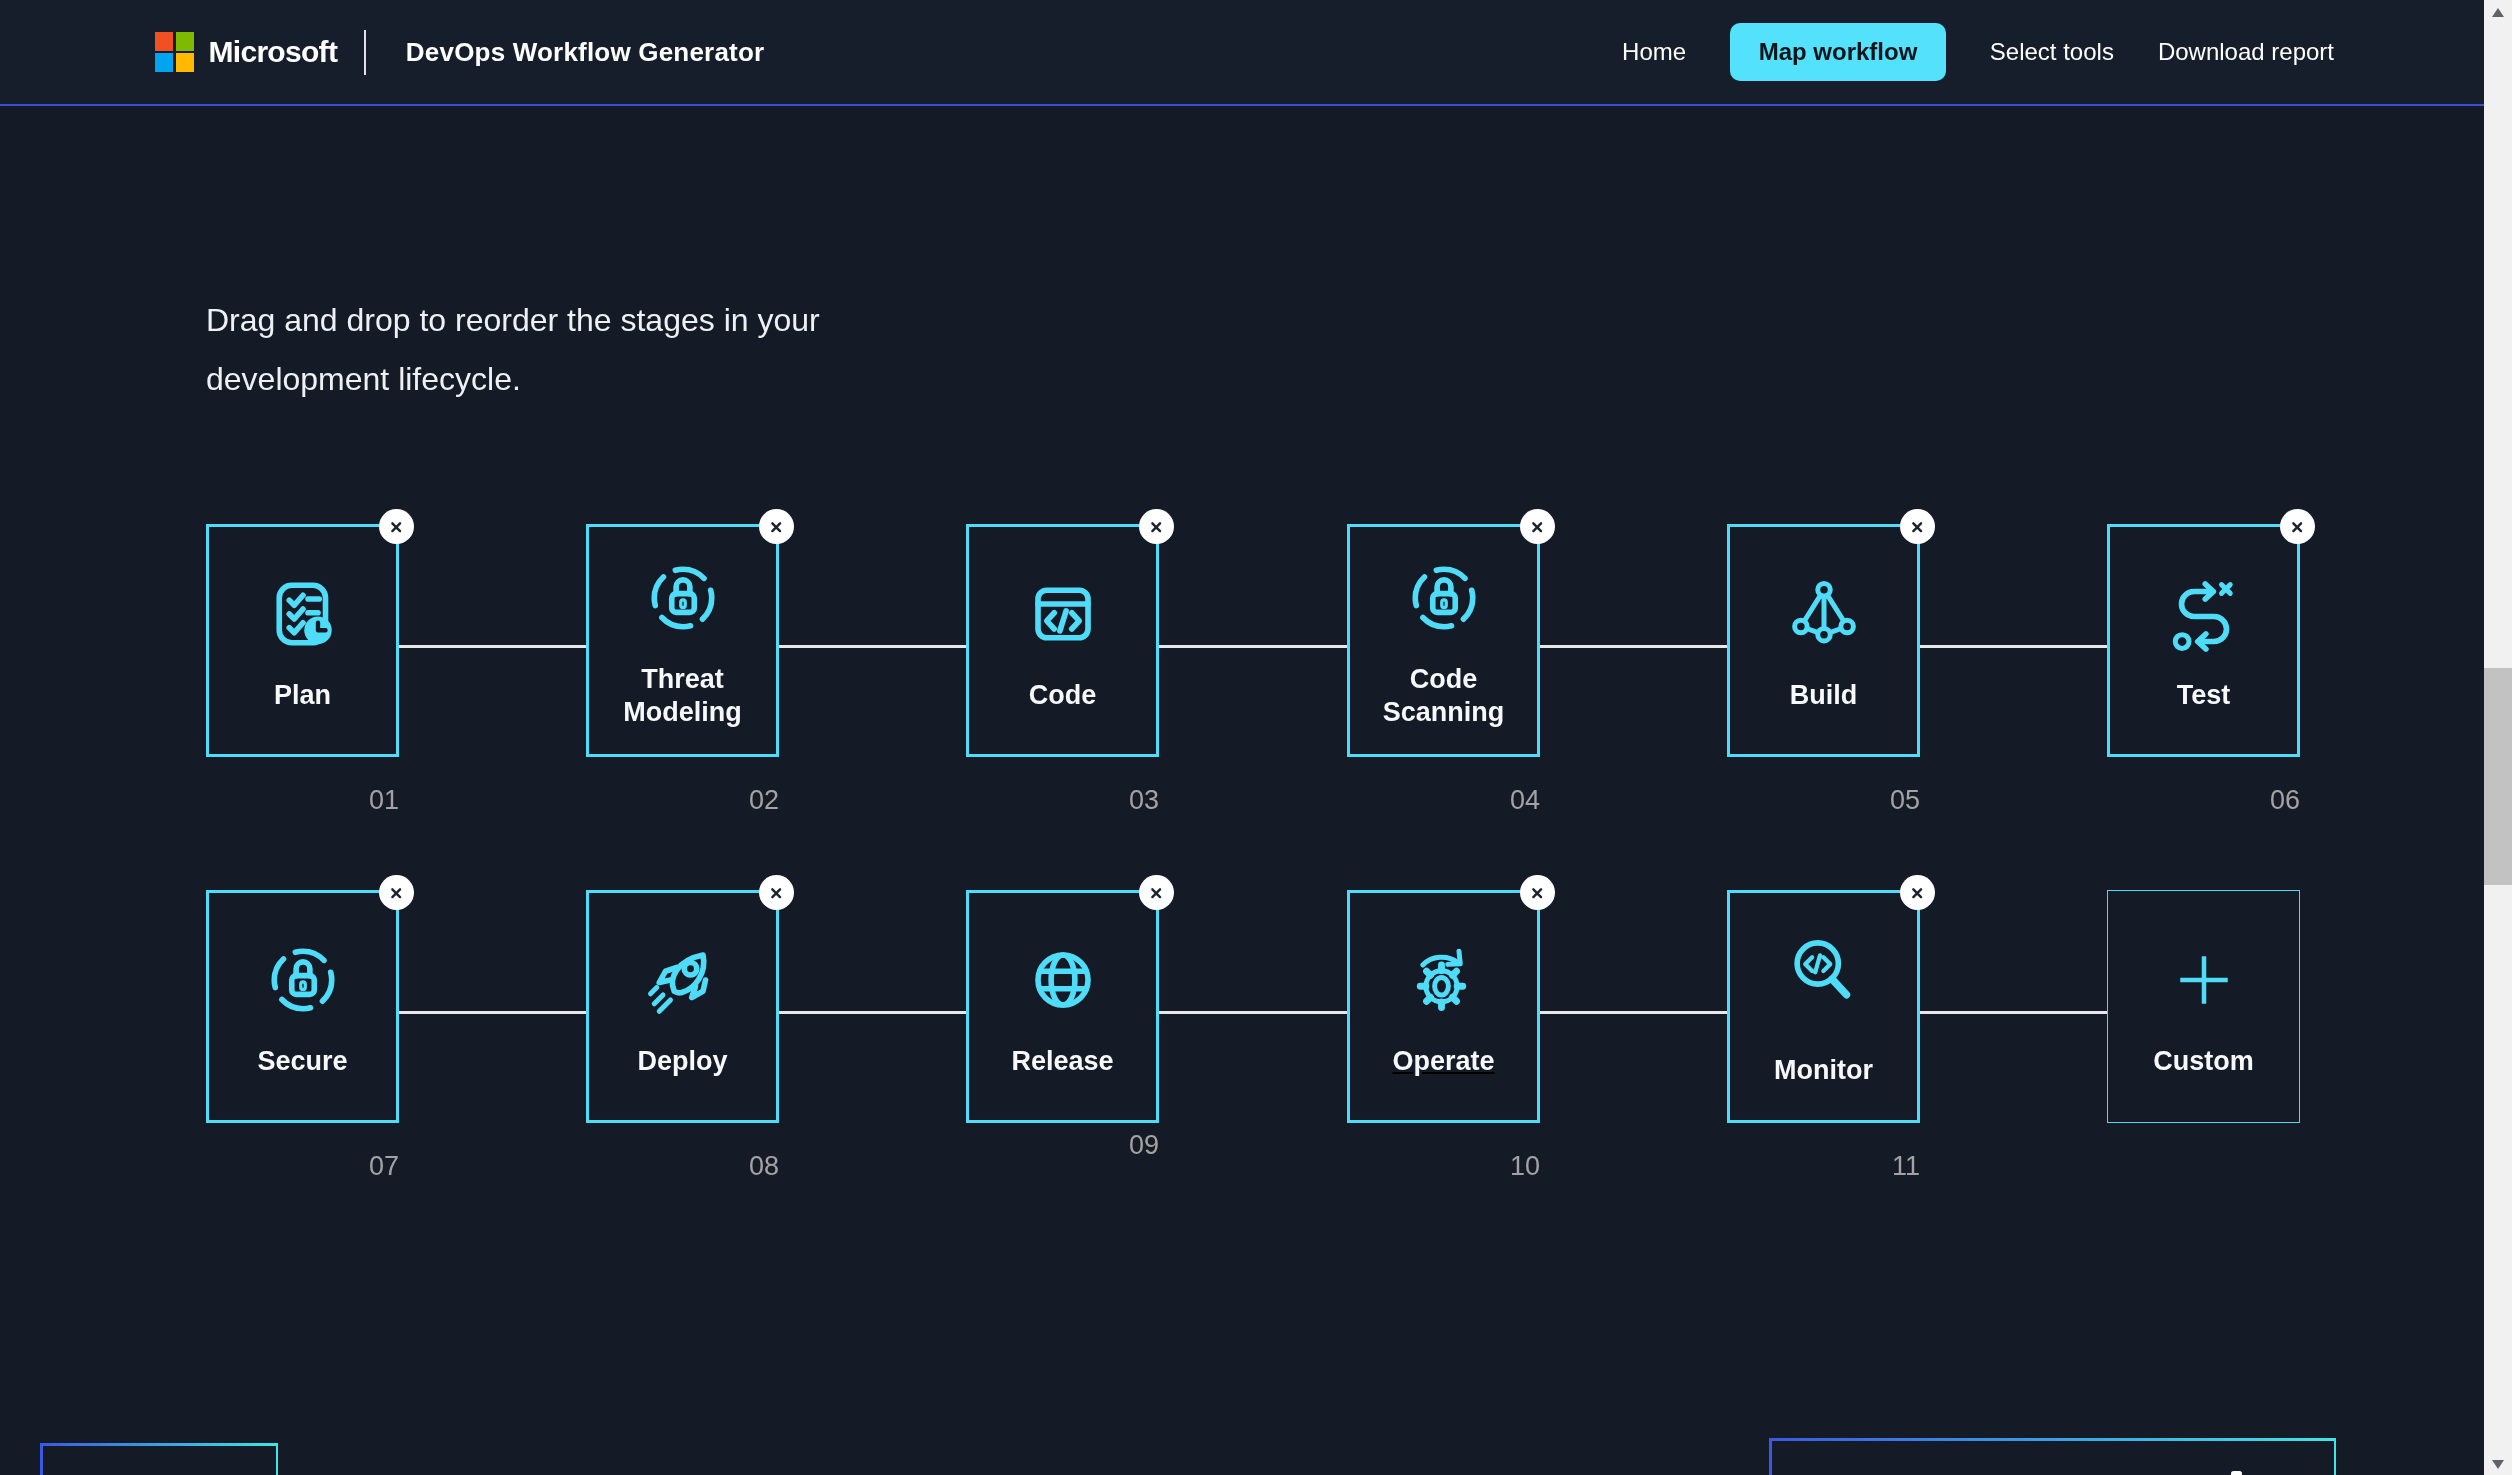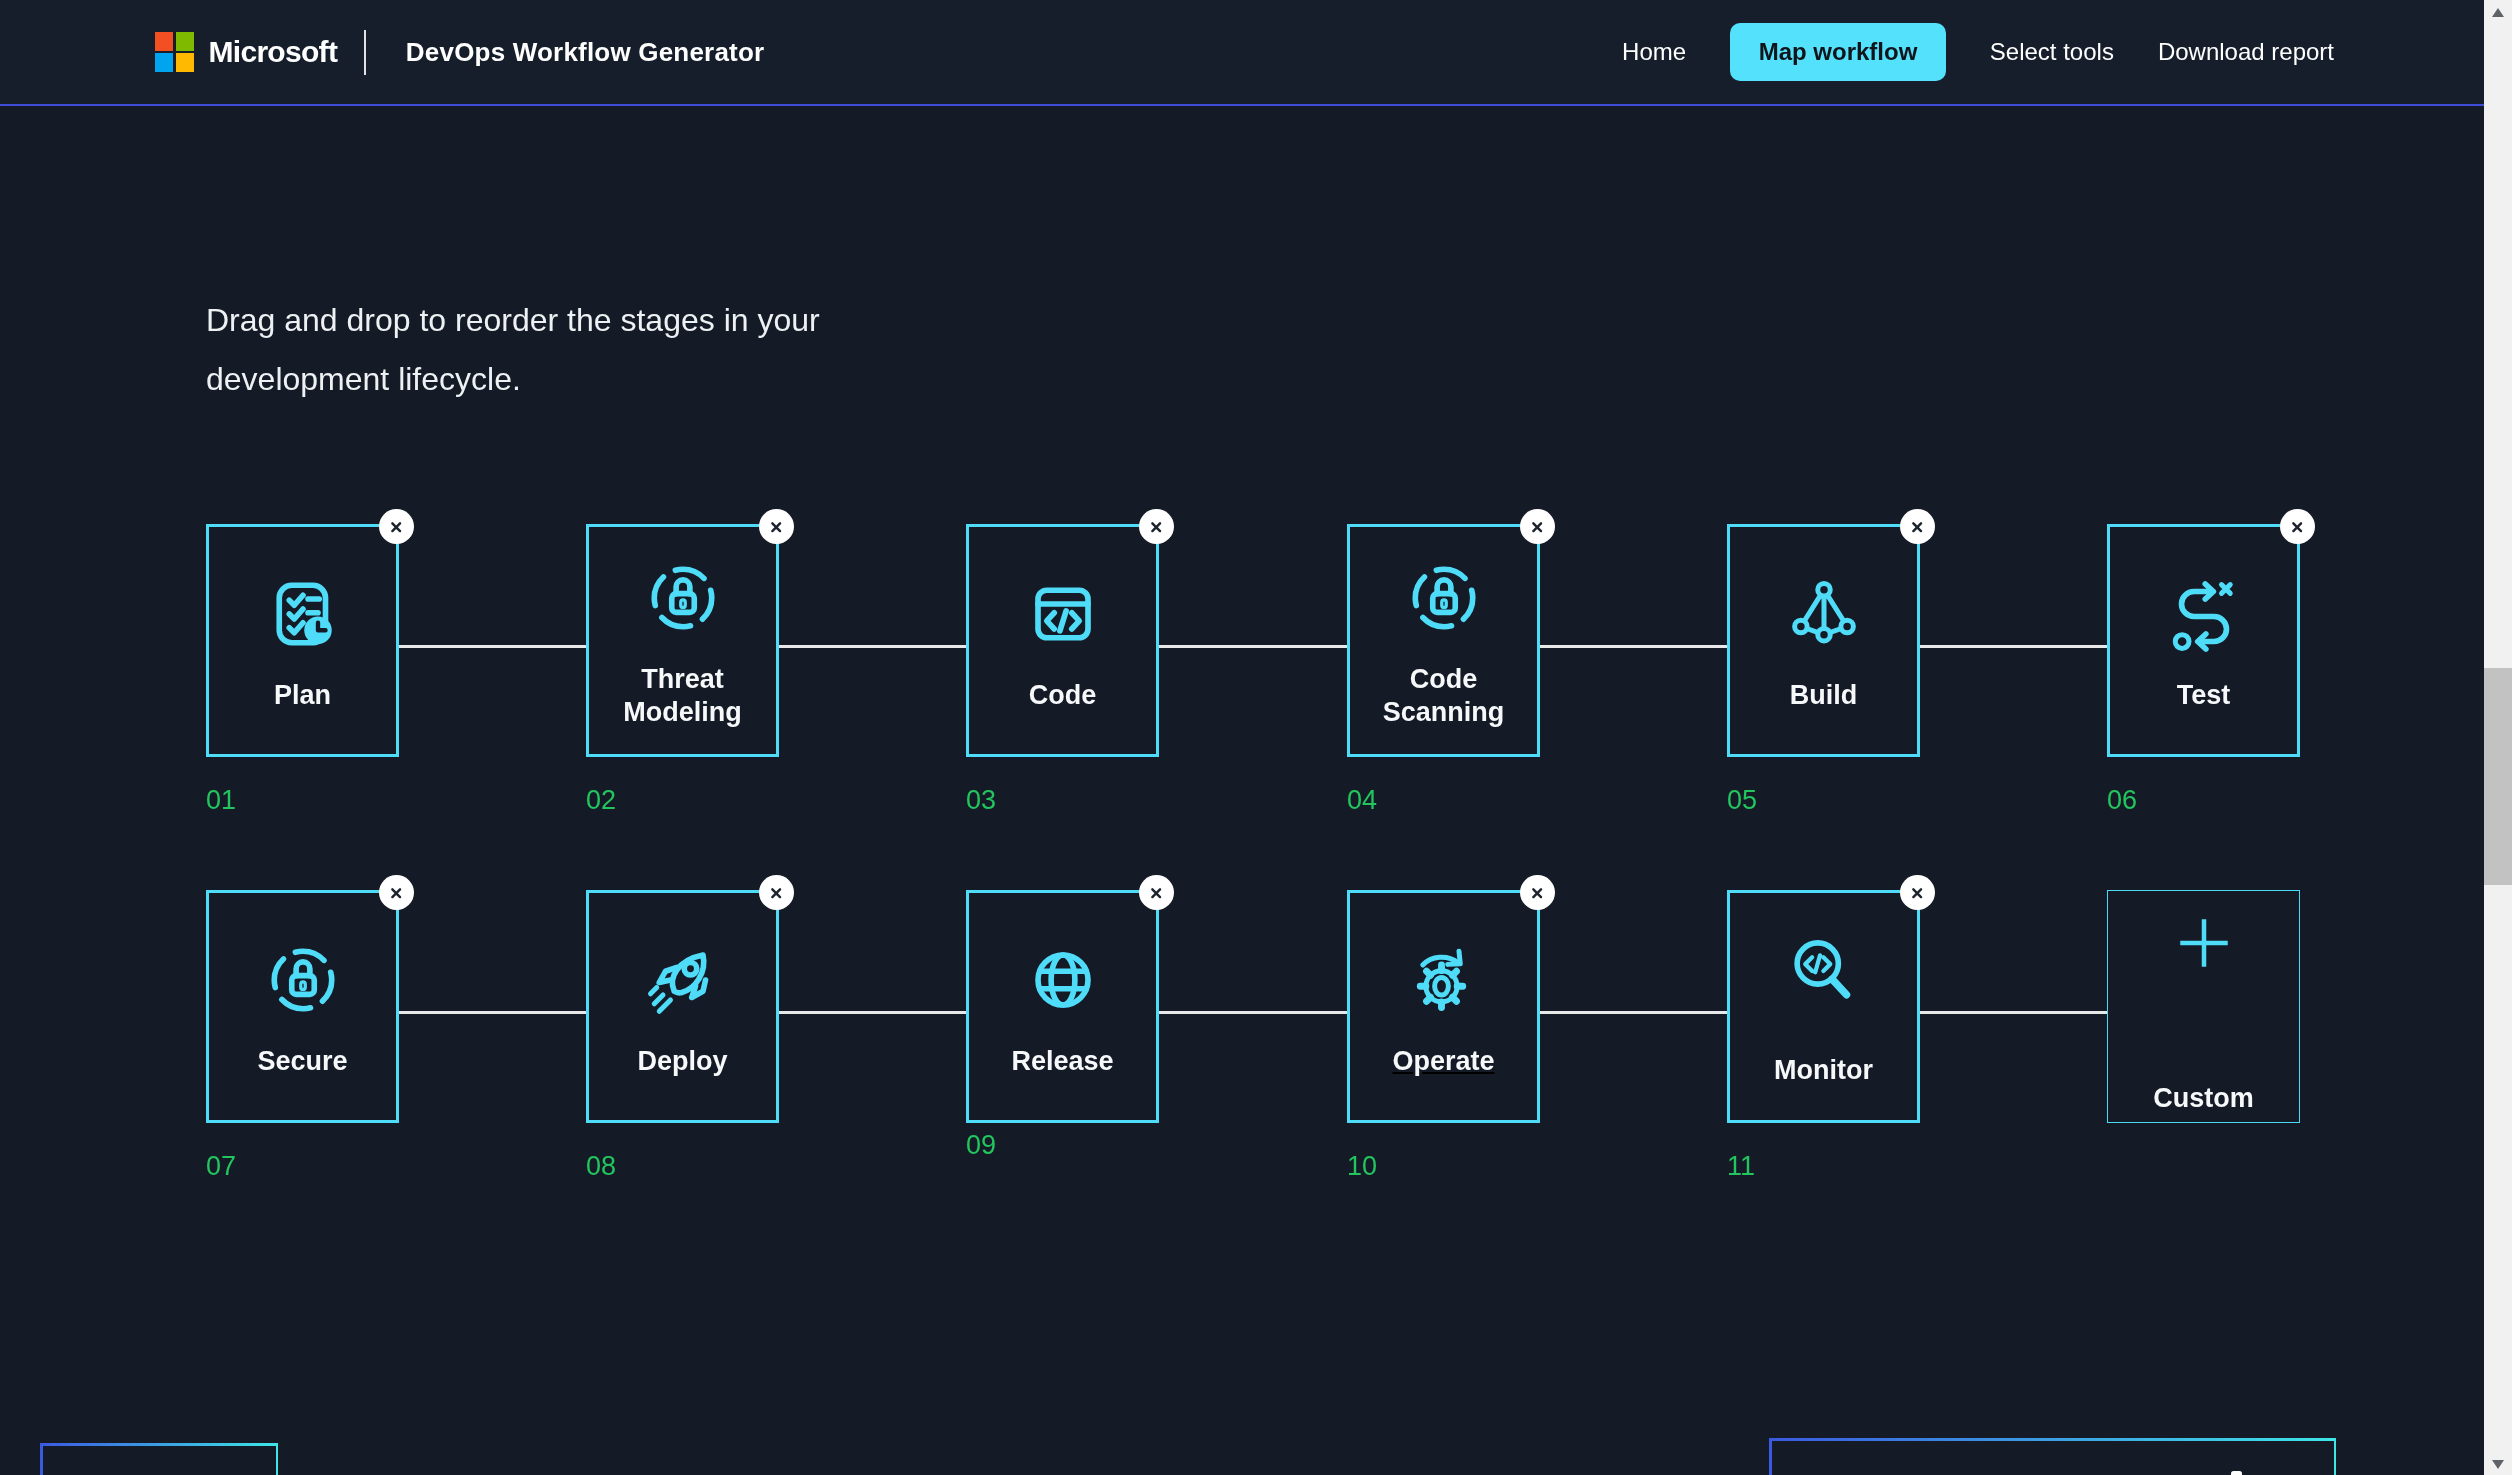--- a/index.html
+++ b/index.html
@@ -33,29 +33,29 @@
     font-size:32px; line-height:59px; color:#eef1f4; font-weight:400;
   }
   
   #stage-grid { position:absolute; left:206px; top:524px; width:2110px; height:930px; }
   .stage-card {
     position:absolute; width:193px; height:233px;
     border:3.3px solid #4fdcf8; background:#151b26;
     display:flex; flex-direction:column; align-items:center; justify-content:center;
     gap:25px; padding:11.7px 5px 6.7px 5px; cursor:grab;
   }
-  .stage-card.custom { border-width:1.7px; border-color:#4cd9f2;justify-content:space-between; }
+  .stage-card.custom { border-width:1.7px; border-color:#4cd9f2; }
   .stage-icon { width:80px; height:80px; color:#4fdcf8; flex:none; }
   .stage-icon svg { width:100%; height:100%; display:block; }
   .stage-label {
     font-size:27px; font-weight:600; color:#f6f8fa; text-align:center; line-height:33px;
   }
   .stage-number {
-    position:absolute; width:193px; text-align:left;
-    font-size:27px; color:#22c55e; line-height:30px;
+    position:absolute; width:193px; text-align:right;
+    font-size:27px; color:#a3a3a3; line-height:30px;
   }
   .connector { position:absolute; height:2.5px; background:#e8e8e8; }
   .close-btn {
     position:absolute; top:-17.6px; right:-17.6px; width:35px; height:35px;
     border-radius:50%; background:#ffffff; border:none; cursor:pointer;
     display:flex; align-items:center; justify-content:center; padding:0;
   }
   .close-btn svg { width:18.4px; height:18.4px; display:block; }
   
   .partial-card {

